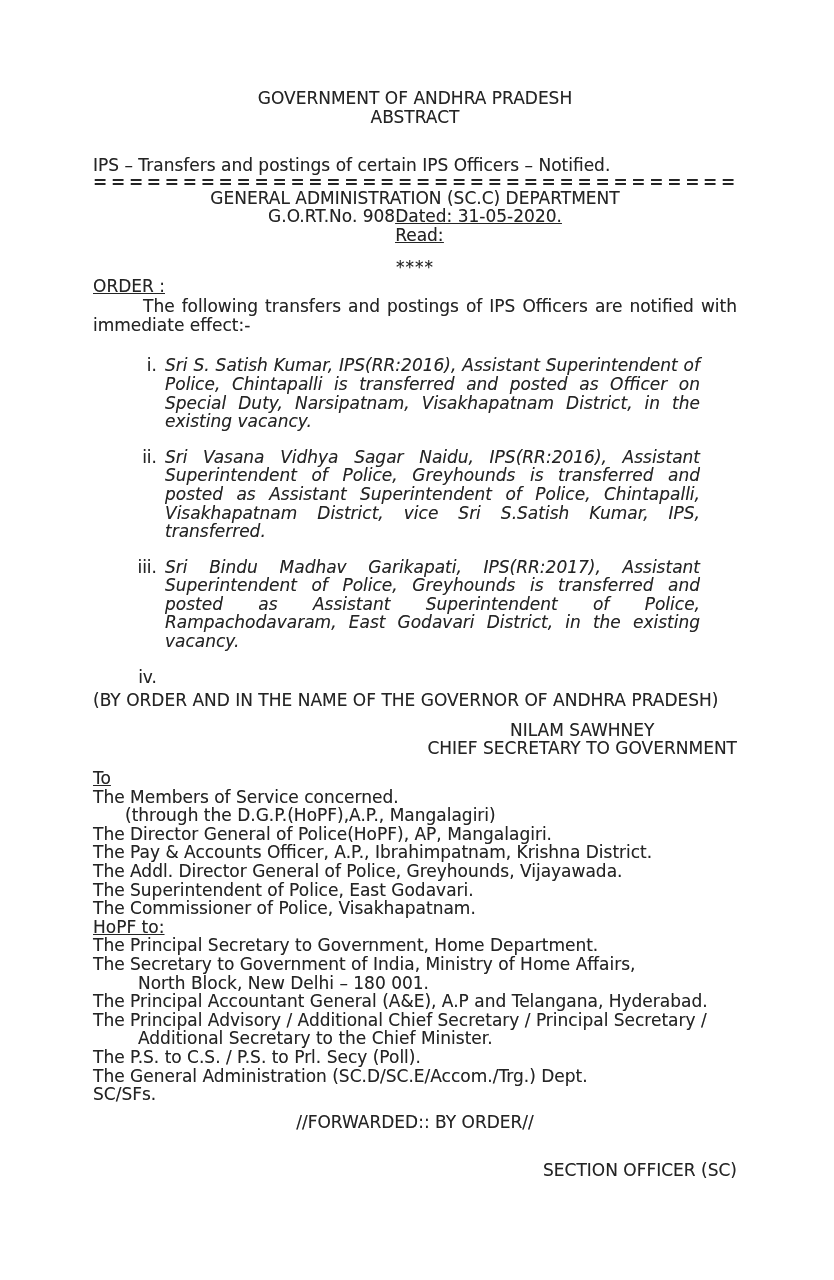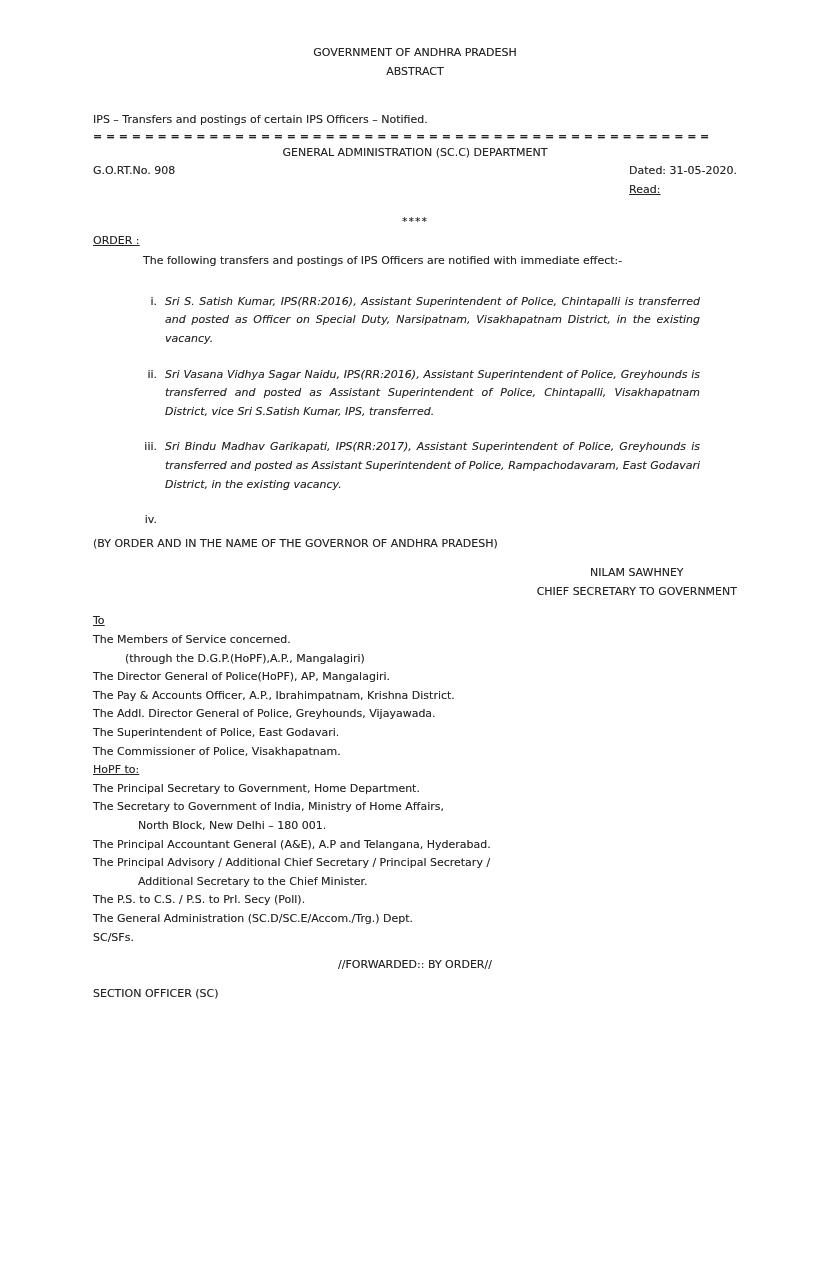--- a/index.html
+++ b/index.html
@@ -2,55 +2,55 @@
 <html><head>
 <meta charset="utf-8">
 <style>
   html,body { margin:0; padding:0; background:#ffffff; }
   .page {
     position:relative;
     width:834px; height:1280px;
     margin:0 auto;
     background:#ffffff;
     box-sizing:border-box;
-    padding:44px 97px 0 93px;
+    padding:89px 97px 0 93px;
     font-family:"DejaVu Sans", sans-serif;
-    font-size:11px;
+    font-size:17px;
     line-height:18.6px;
     color:#242424;
     text-shadow:0 0 0.5px rgba(20,20,20,0.35);
     overflow:hidden;
   }
   .center   { text-align:center; }
   .justify  { text-align:justify; }
   .u        { text-decoration:underline; }
   .subject  { margin-top:30px; }
   .separator{
     letter-spacing:3.7px;
     white-space:nowrap;
     overflow:hidden;
     line-height:14px;
     font-weight:bold;
   }
-  .go-row { display:flex; justify-content:space-between; align-items:flex-start; }
-  .go-right { text-align:left; }
+  .go-row { display:flex; justify-content:center; align-items:flex-start; }
+  .go-right { text-align:left;text-decoration:underline; }
   .stars { line-height:12px; margin-top:16px; letter-spacing:1px; }
   .order-label { margin-top:4px; }
   .intro { margin-top:2px; text-indent:50px; }
   .order-item { display:flex; margin-top:17px; }
   .order-item.first { margin-top:22px; }
   .item-num  { flex:0 0 64px; width:64px; text-align:right; }
   .item-text { flex:0 0 535px; width:535px; margin-left:8px; text-align:justify;font-style:italic; }
   .by-order { margin-top:5px; }
   .signature { width:max-content; margin:11px 0 0 auto; text-align:center; }
   .to-label { margin-top:11px; }
   .ind-a { padding-left:32px; }
   .ind-b { padding-left:45px; }
   .forwarded { margin-top:9px; text-align:center; }
-  .section-officer { margin-top:10px; }
+  .section-officer { margin-top:30px; text-align:right; }
 </style>
 </head>
 <body>
 
 <div class="page">
 
   <div class="center">GOVERNMENT OF ANDHRA PRADESH</div>
   <div class="center">ABSTRACT</div>
 
   <div class="subject">IPS – Transfers and postings of certain IPS Officers – Notified.</div>

